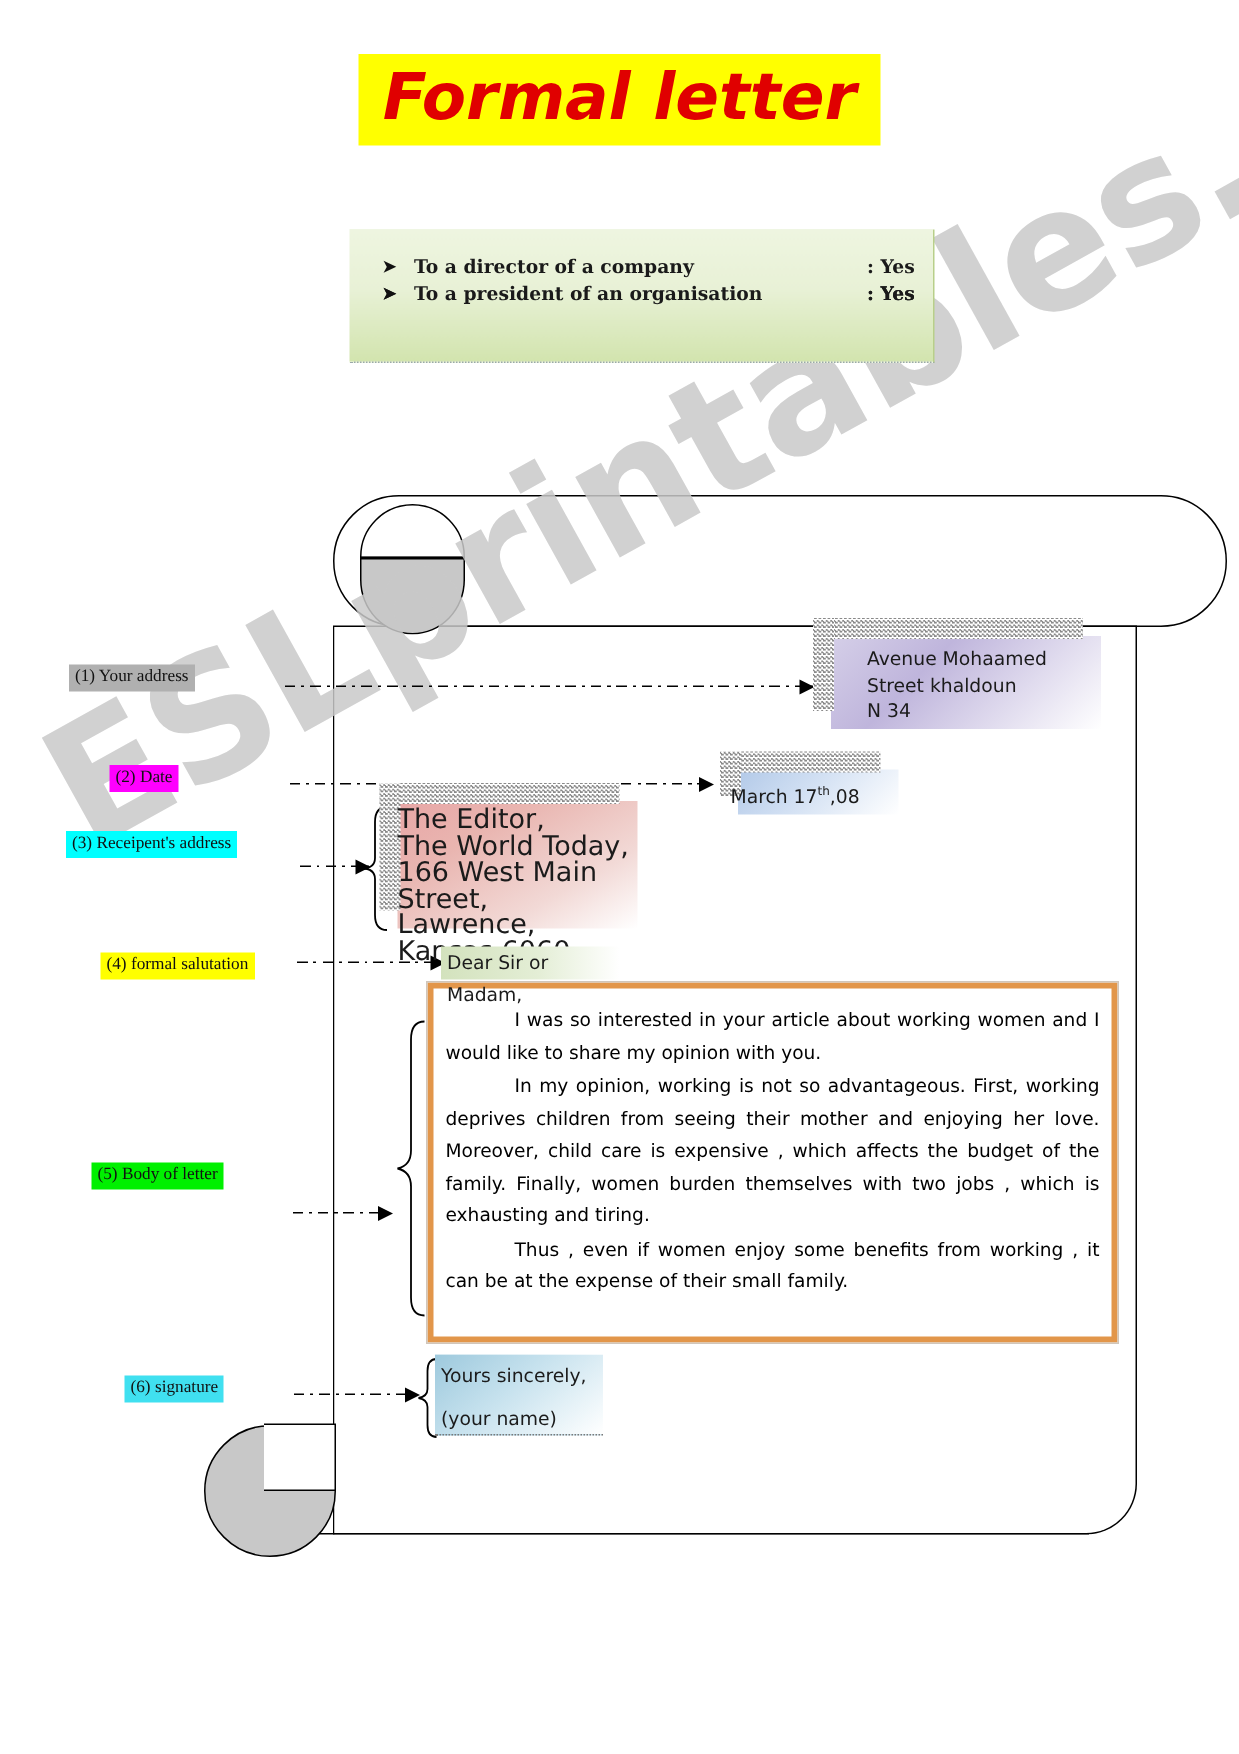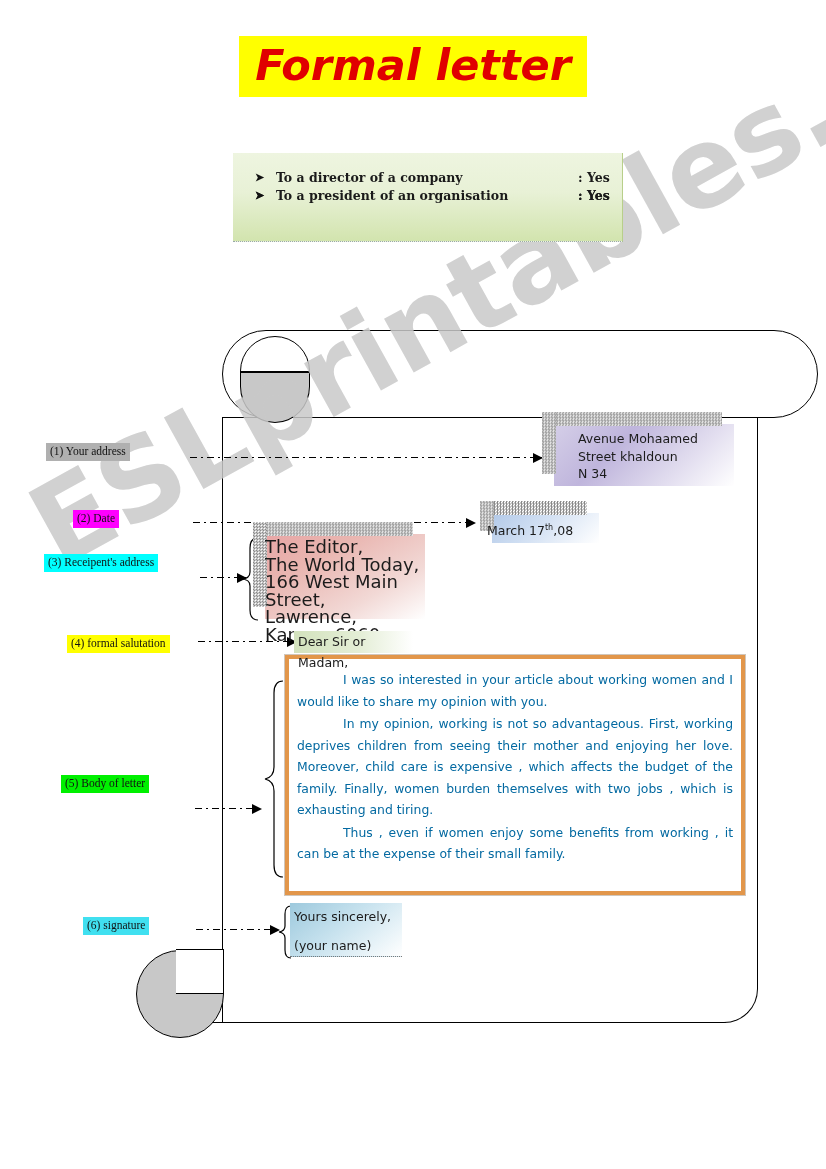--- a/index.html
+++ b/index.html
@@ -272,21 +272,21 @@
     outline:1px solid #d0c6bb;
     background:#fff;
     padding:10px 8px 0 8px;
     z-index:47;
   }
   .box-body p {
     margin:0 0 0 0;
     font-size:12.4px;
     line-height:21.5px;
     text-align:justify;
-    color:#0369a1;
+    color:#000000;
     text-indent:46px;
   }
   .box-body p + p { margin-top:1px; }
 </style>
 </head>
 <body>
 
 <div id="page">
 
   <div class="watermark">ESLprintables.com</div>

